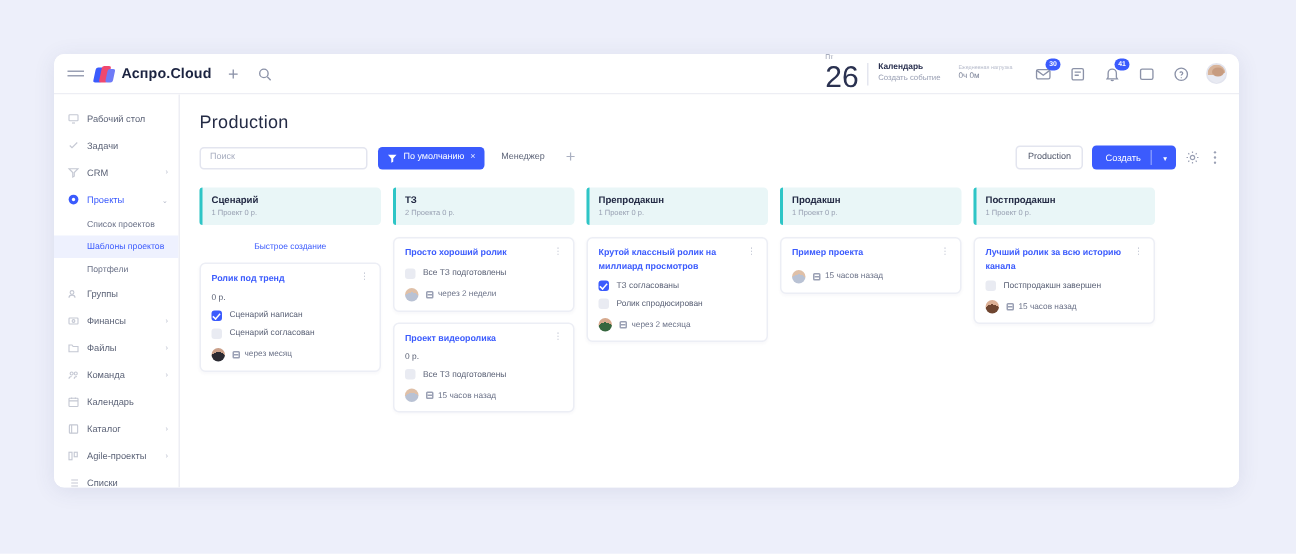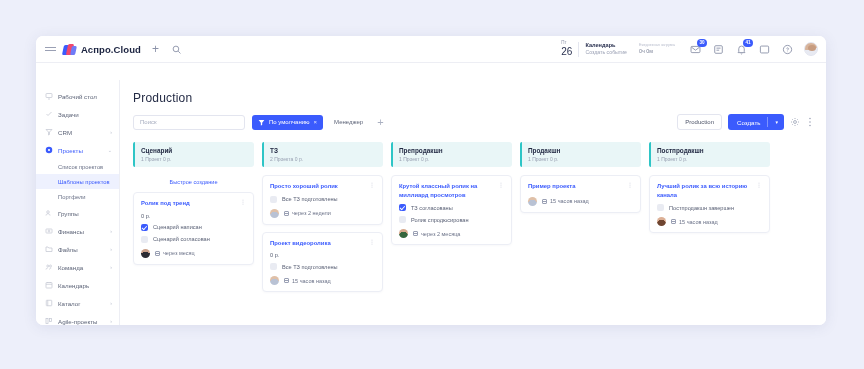--- a/index.html
+++ b/index.html
@@ -12,21 +12,20 @@
   .window {
     position: absolute;
     left: 36px; top: 36px;
     width: 790px; height: 289px;
     background: #ffffff;
     border-radius: 7px;
     box-shadow: 0 2px 14px rgba(60,70,120,0.10);
     overflow: hidden;
     display: flex;
     flex-direction: column;
-    gap: 17px;
   }
   
   .topbar {
     height: 27px;
     flex: 0 0 27px;
     display: flex;
     align-items: center;
     border-bottom: 1px solid #edeef4;
     padding: 0 8px 0 9px;
     background: #fff;
@@ -40,21 +39,21 @@
   .logo-mark span { position:absolute; border-radius:1.5px; }
   .lm1 { left:0; top:1px; width:6px; height:10px; background:#3b5bfd; transform:skewX(-12deg); }
   .lm2 { left:4px; top:0; width:6px; height:11px; background:#f0486e; transform:skewX(-12deg); }
   .lm3 { left:8px; top:2px; width:5px; height:9px; background:#6f7bf7; transform:skewX(-12deg); }
   .brand { font-size: 9.5px; font-weight: bold; color: #1b2340; letter-spacing:0.1px; }
   .tb-plus { margin-left: 11px; color:#8b92a8; font-size:12px; line-height:1; }
   .tb-search { margin-left: 13px; }
   .tb-spacer { flex: 1; }
 
   .dateblock { display:flex; align-items:center; }
-  .dateblock .dnum { font-size: 10px; color:#2a3150; font-weight:400; line-height:1; }
+  .dateblock .dnum { font-size: 20px; color:#2a3150; font-weight:400; line-height:1; }
   .dateblock .dw { font-size: 4.5px; color:#9096ab; line-height:1; margin-bottom:1px; }
   .dsep { width:1px; height:15px; background:#e4e6ef; margin: 0 6px; }
   .calcol { line-height: 1.25; }
   .calcol .c1 { font-size: 5.6px; color:#2a3150; font-weight:bold; }
   .calcol .c2 { font-size: 5.2px; color:#9aa0b4; }
   .statcol { margin-left: 12px; line-height:1.25; }
   .statcol .s1 { font-size: 3.6px; color:#b6bbcb; }
   .statcol .s2 { font-size: 5.4px; color:#7c8398; }
 
   .icons { display:flex; align-items:center; gap: 11px; margin-left: 14px; }

